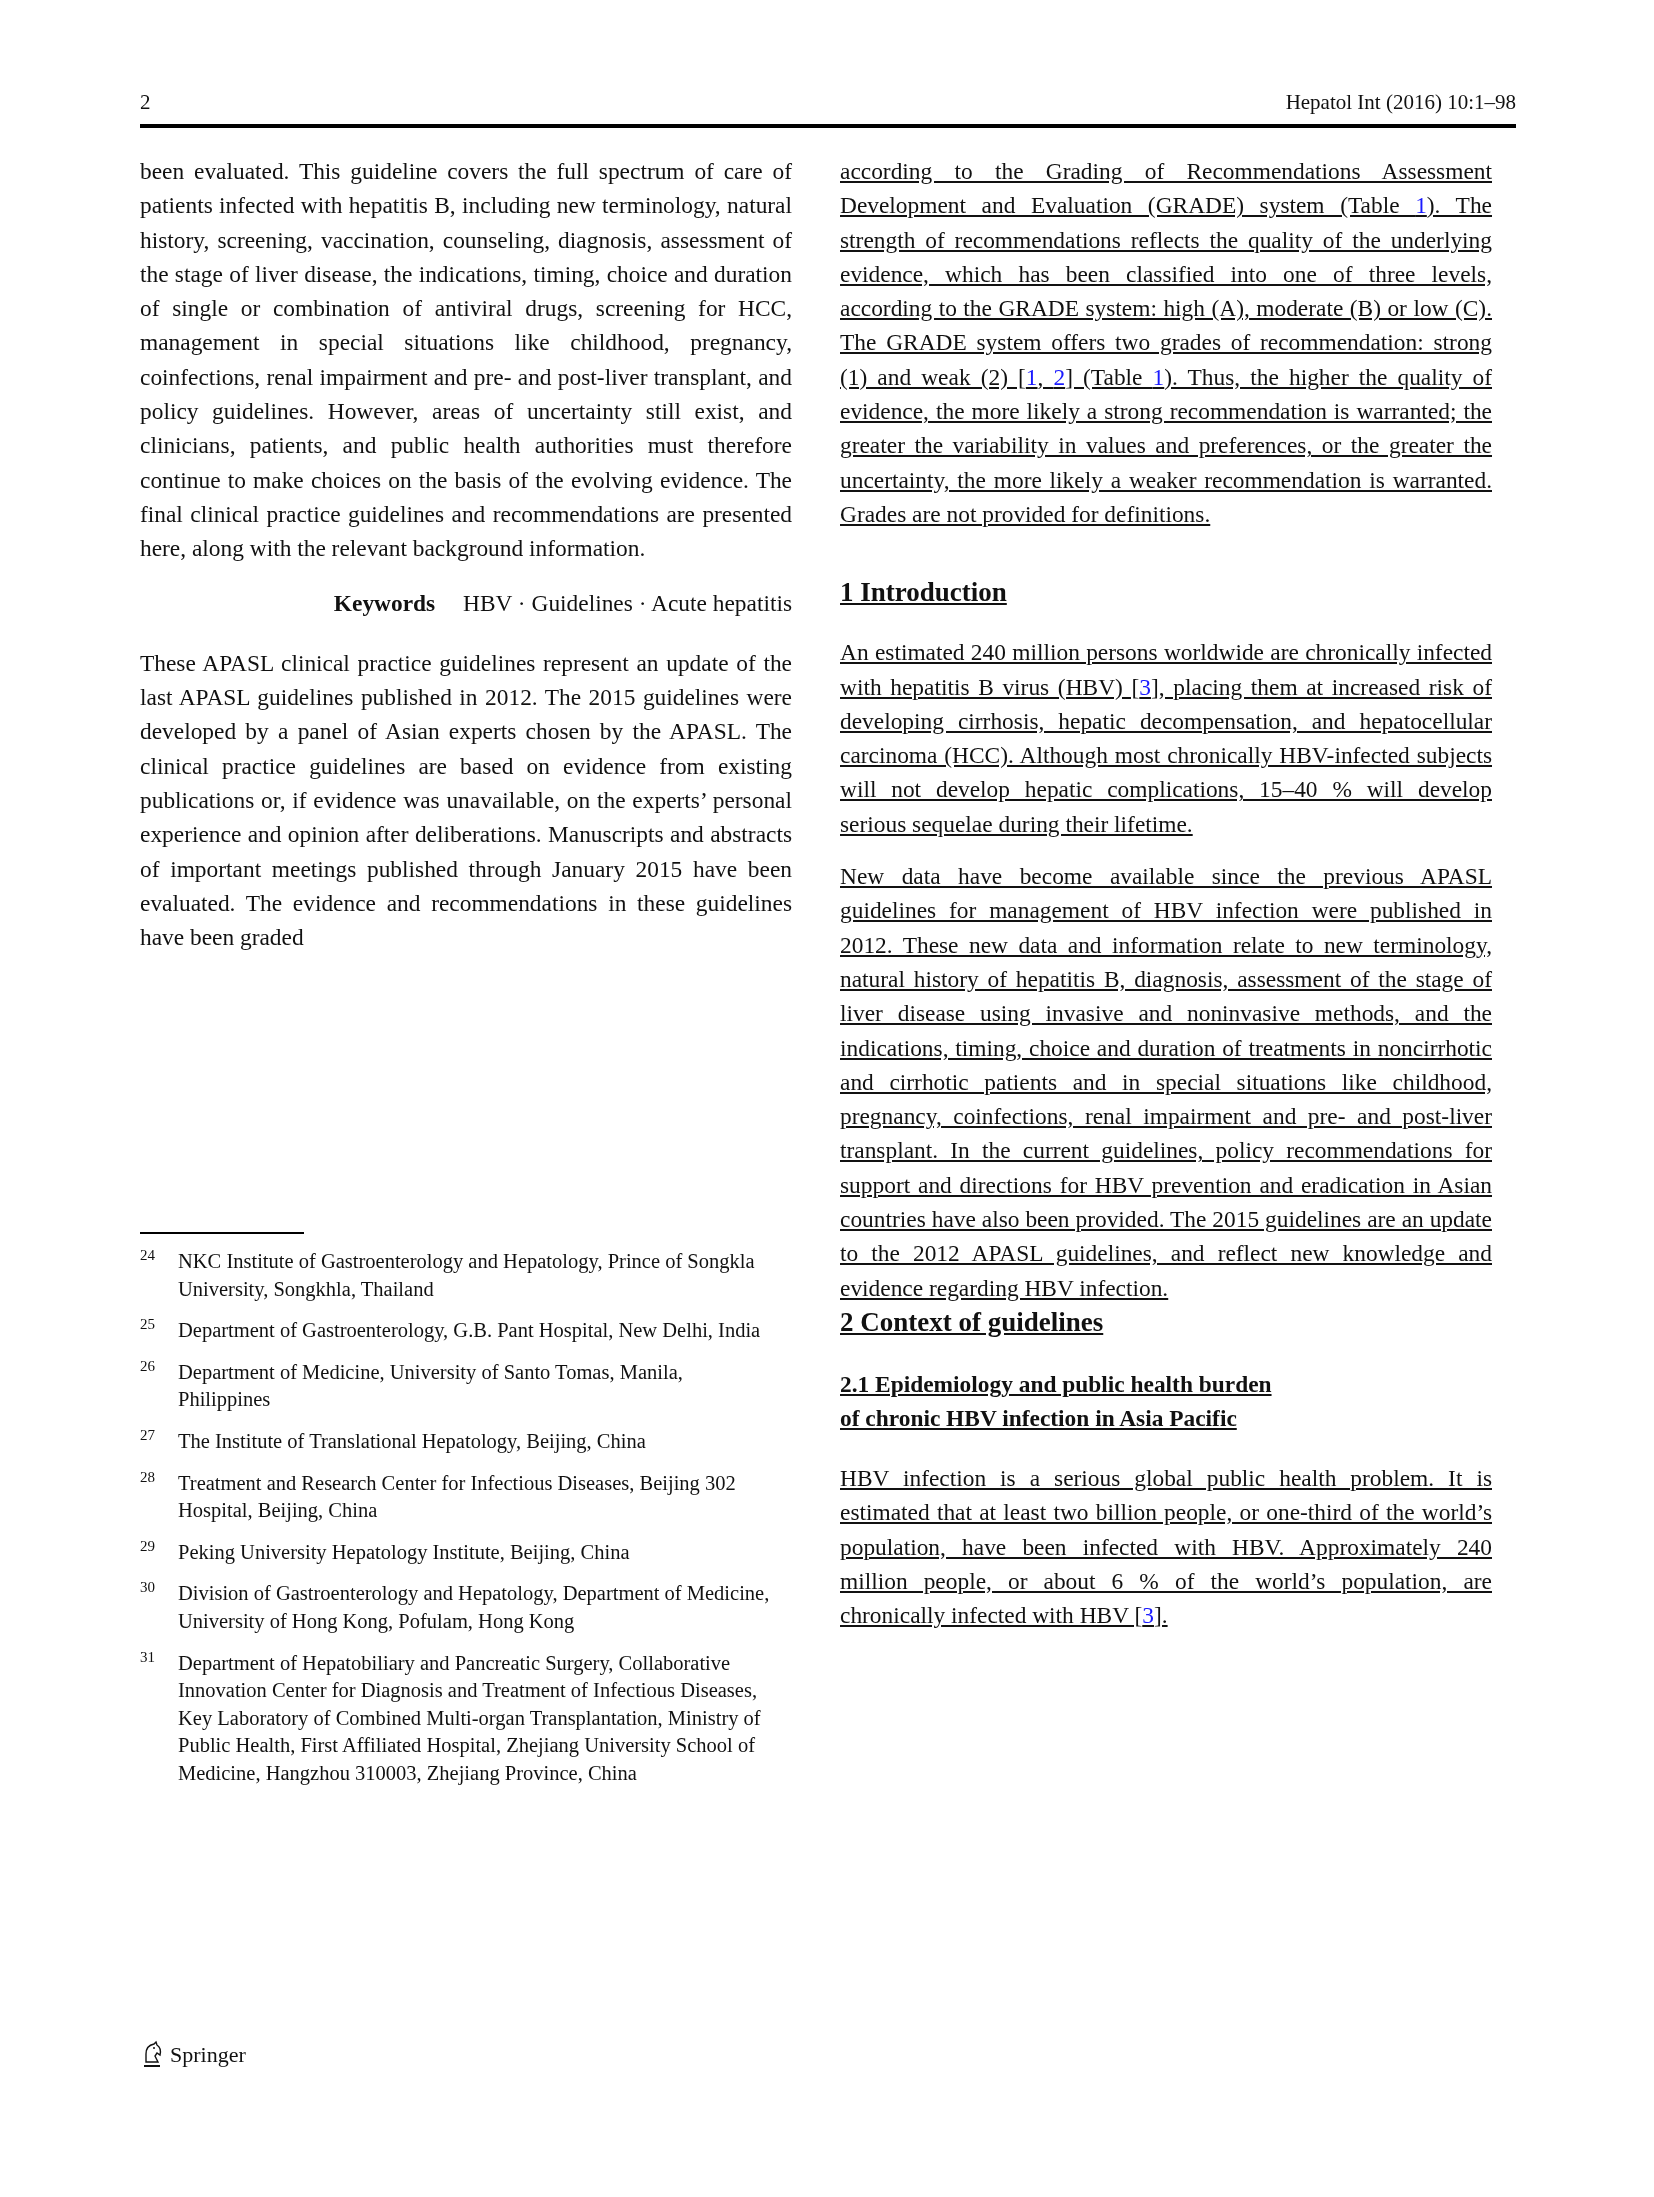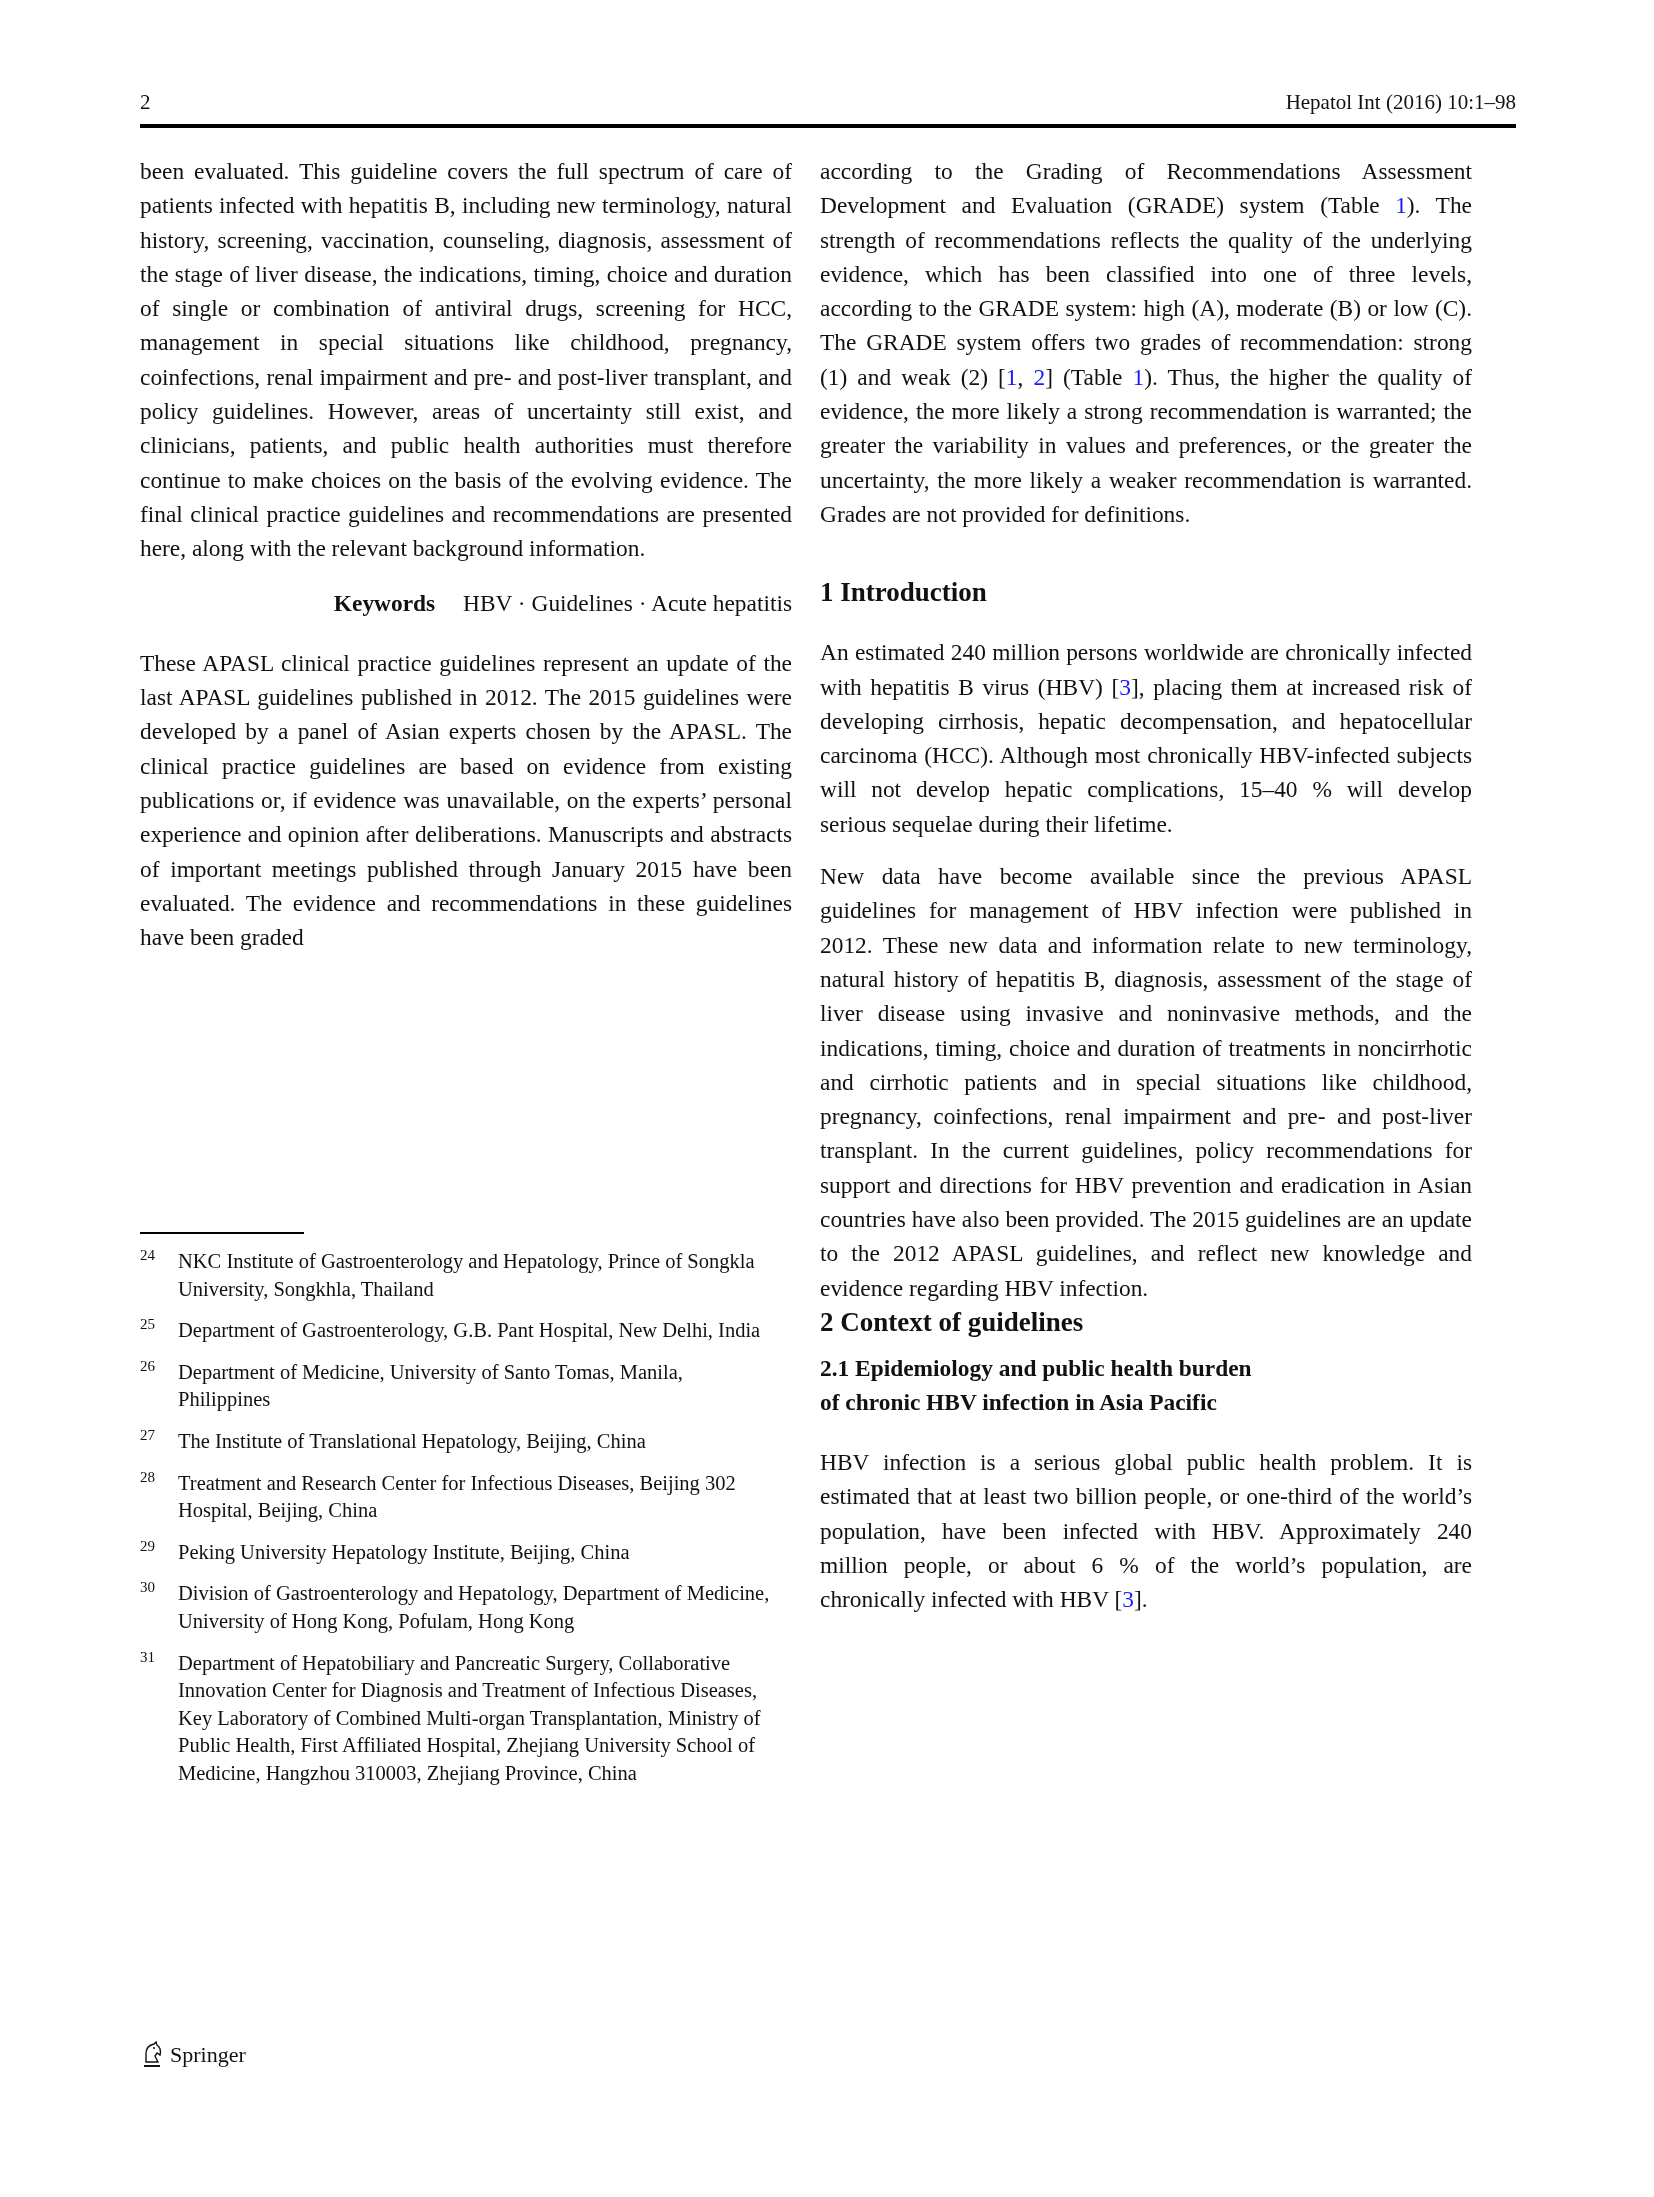--- a/index.html
+++ b/index.html
@@ -14,21 +14,21 @@
     .running-head .pn { position: absolute; left: 0; top: 6px; }
     .running-head .jr { position: absolute; right: 0; top: 6px; }
     .rule {
       position: absolute; left: 140px; top: 124px; width: 1376px; height: 4px; background: #000;
     }
     .col {
       position: absolute; top: 154px; width: 652px;
       font-size: 23.4px; line-height: 34.3px; text-align: justify;
     }
     .col.left { left: 140px; }
-    .col.right { left: 820px; }
+    .col.right { left: 840px; text-decoration: underline; }
     .col p { margin: 0; }
     .col p + p { margin-top: 0; }
     .kw-row { margin-top: 22px; }
     .kw-label { font-weight: bold; margin-right: 22px; }
     h2.sec {
       font-size: 27px; font-weight: bold; margin: 0; line-height: 34px;
     }
     h3.sub {
       font-size: 23.4px; font-weight: bold; margin: 0; line-height: 34px;
     }
@@ -88,21 +88,21 @@
 
   <h2 class="sec" style="margin-top:44px;">1 Introduction</h2>
 
   <p style="margin-top:26px;"><span>An estimated 240 million persons worldwide are chronically infected with hepatitis B virus (HBV) [</span><a class="cite">3</a><span>], placing them at increased risk of developing cirrhosis, hepatic decompensation, and hepatocellular carcinoma (HCC). Although most chronically HBV-infected subjects will not develop hepatic complications, 15–40 % will develop serious sequelae during their lifetime.</span></p>
 
 
   <p style="margin-top:18px;">New data have become available since the previous APASL guidelines for management of HBV infection were published in 2012. These new data and information relate to new terminology, natural history of hepatitis B, diagnosis, assessment of the stage of liver disease using invasive and noninvasive methods, and the indications, timing, choice and duration of treatments in noncirrhotic and cirrhotic patients and in special situations like childhood, pregnancy, coinfections, renal impairment and pre- and post-liver transplant. In the current guidelines, policy recommendations for support and directions for HBV prevention and eradication in Asian countries have also been provided. The 2015 guidelines are an update to the 2012 APASL guidelines, and reflect new knowledge and evidence regarding HBV infection.</p>
 
   <h2 class="sec" style="">2 Context of guidelines</h2>
 
-  <h3 class="sub" style="margin-top:12px;">
+  <h3 class="sub" style="margin-top:28px;">
     <span>2.1 Epidemiology and public health burden</span><br>
     <span>of chronic HBV infection in Asia Pacific</span>
   </h3>
 
   <p style="margin-top:26px;"><span>HBV infection is a serious global public health problem. It is estimated that at least two billion people, or one-third of the world’s population, have been infected with HBV. Approximately 240 million people, or about 6 % of the world’s population, are chronically infected with HBV [</span><a class="cite">3</a><span>].</span></p>
 </div>
 
 <div class="footer">
   <svg width="24" height="30" viewBox="0 0 24 30">
     <path d="M6 22 L6 14 C6 9 9 5 14 4 L16 2 L17 5 C20 7 21 11 20 15 L17 13 L15 16 L18 22 Z" fill="none" stroke="#111" stroke-width="1.4"></path>

